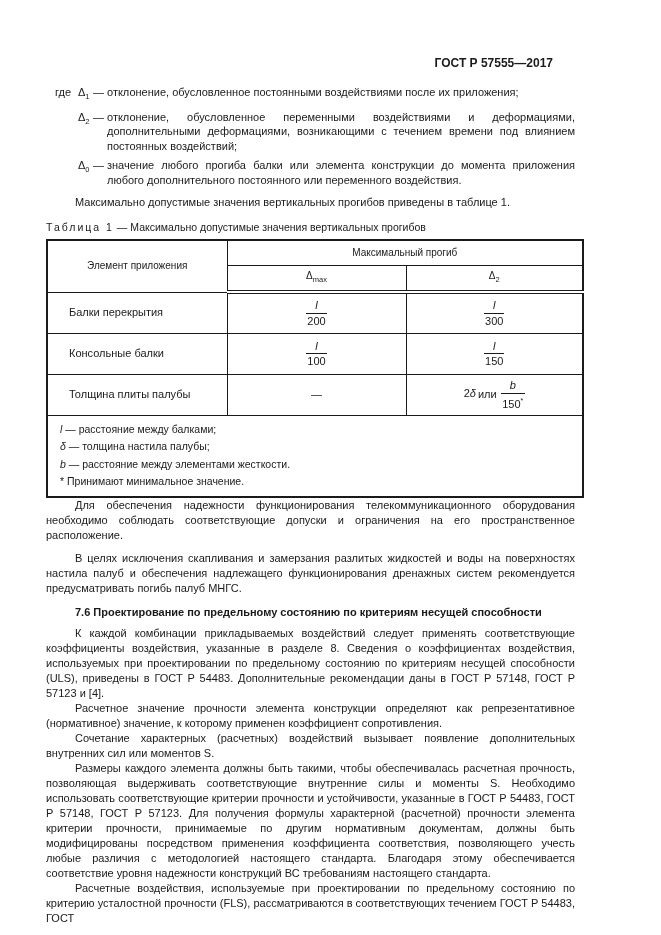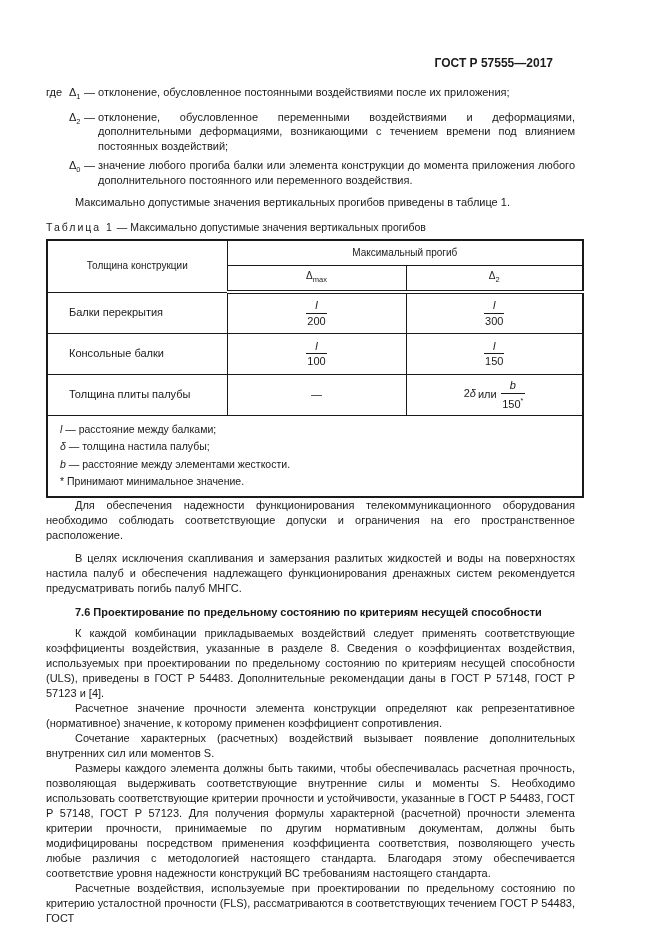--- a/index.html
+++ b/index.html
@@ -18,21 +18,21 @@
   }
   
   .page-header {
     text-align: right;
     padding-right: 22px;
     font-weight: bold;
     font-size: 12px;
     margin-bottom: 14px;
   }
   
-  .definitions { }
+  .definitions { margin-left: 9px; }
   .def-item { display: flex; margin-bottom: 5px; line-height: 14.5px; }
   .def-label { flex: 0 0 52px; display: flex; white-space: nowrap; }
   .def-prefix { flex: 0 0 23px; }
   .def-sym { flex: 0 0 15px; }
   .def-dash { flex: 1; }
   .def-text { flex: 1; text-align: justify; }
   sub { font-size: 7.5px; }
   sup { font-size: 7px; }
   
   .para { margin: 0; text-indent: 29px; text-align: justify; }
@@ -140,21 +140,21 @@
   </div>
 
   <table class="gost">
     <colgroup>
         <col style="width:180px">
         <col style="width:179px">
         <col style="width:177px">
       </colgroup>
     <tbody>
         <tr>
-      <td class="hdr" rowspan="2">Толщина конструкции</td>
+      <td class="hdr" rowspan="2">Элемент приложения</td>
       <td class="hdr" colspan="2">Максимальный прогиб</td>
     </tr>
     <tr class="hdr-sub">
       <td class="hdr"><span>Δ</span><sub>max</sub></td>
       <td class="hdr"><span>Δ</span><sub>2</sub></td>
     </tr>
     <tr>
       <td class="cell-name">Балки перекрытия</td>
       <td class="cell-center">
         <span class="frac"><span class="num"><i>l</i></span><span class="den">200</span></span>

